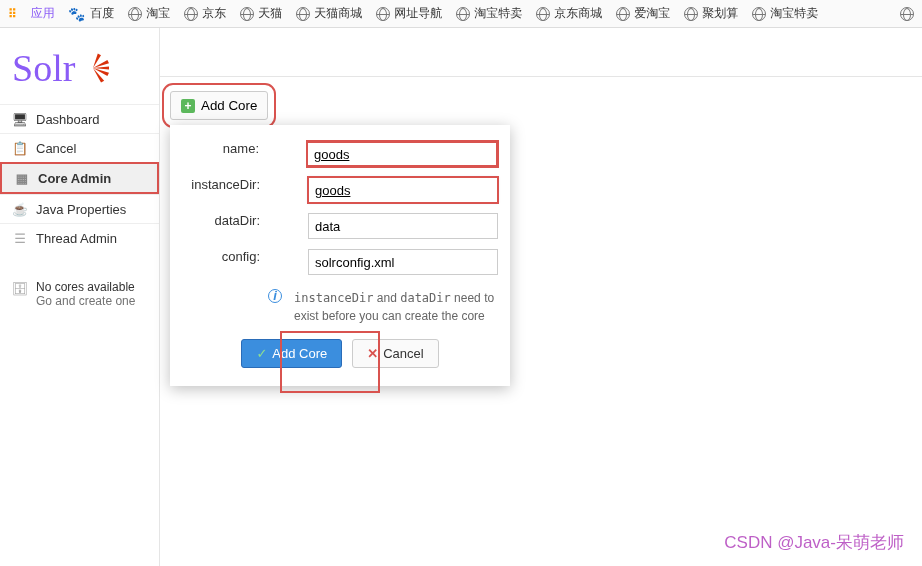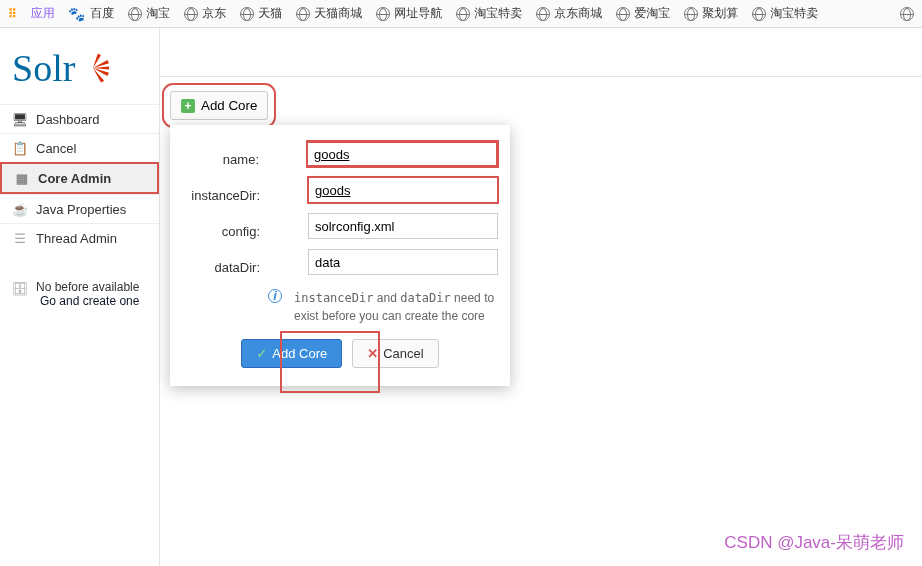--- a/index.html
+++ b/index.html
@@ -13,42 +13,42 @@
     .globe-icon::before { content: ''; position: absolute; top: 0; left: 50%; width: 6px; height: 11px; border: 1px solid #777; border-radius: 50%; transform: translateX(-50%); }
     .globe-icon::after { content: ''; position: absolute; top: 50%; left: 0; right: 0; height: 0; border-top: 1px solid #777; }
     .paw-icon { color: #3b8ede; font-size: 14px; }
     .apps-icon { color: #ff9800; font-weight: bold; }
     
     
     .main { display: flex; height: calc(100% - 28px); }
     .sidebar { width: 160px; padding: 8px 0; border-right: 1px solid #e5e5e5; }
     .logo { padding: 10px 12px 14px; }
     .logo-img { display: flex; align-items: center; gap: 2px; }
-    .logo-text { font-size: 38px; font-weight: 300; color: #0369a1; font-family: Georgia, serif; }
+    .logo-text { font-size: 38px; font-weight: 300; color: #8b5cf6; font-family: Georgia, serif; }
     .logo-burst { width: 32px; height: 32px; }
     
     .nav-item { display: flex; align-items: center; gap: 8px; padding: 6px 12px; cursor: pointer; color: #333; border-top: 1px solid #eee; }
     .nav-item:first-of-type { border-top: none; }
     .nav-item.active { background: #f0f0f0; font-weight: bold; color: #333; }
     .nav-item.highlighted { border: 2px solid #d9534f; }
     .nav-icon { width: 16px; height: 16px; display: inline-flex; align-items: center; justify-content: center; font-size: 13px; }
     
     .no-cores { padding: 10px 12px; margin-top: 18px; display: flex; gap: 8px; align-items: flex-start; }
     .no-cores-text { font-size: 12px; }
-    .no-cores-sub { color: #0f172a; font-size: 12px; text-align: right; }
+    .no-cores-sub { color: #737373; font-size: 12px; text-align: right; }
     
     
     .content { flex: 1; padding: 14px 0 0 0; border-top: 1px solid #e5e5e5; margin-top: 48px; position: relative; }
     
     .add-core-btn { display: inline-flex; align-items: center; gap: 6px; padding: 6px 10px; border: 1px solid #ccc; background: #fafafa; border-radius: 3px; cursor: pointer; margin-left: 10px; }
     .add-core-btn.highlighted { outline: 2px solid #d9534f; outline-offset: 6px; }
     .plus-icon { width: 14px; height: 14px; background: #5cb85c; color: #fff; border-radius: 2px; display: inline-flex; align-items: center; justify-content: center; font-size: 12px; font-weight: bold; }
     
     .dialog { position: absolute; top: 48px; left: 10px; width: 340px; background: #fff; box-shadow: 0 3px 14px rgba(0,0,0,0.25); padding: 16px 12px 18px; }
-    .form-row { display: flex; align-items: flex-end; margin-bottom: 10px; gap: 40px; }
+    .form-row { display: flex; align-items: flex-start; margin-bottom: 10px; gap: 40px; }
     .form-label { width: 90px; text-align: right; padding-right: 8px; color: #333; }
     .form-input { flex: 1; padding: 4px 6px; border: 1px solid #ccc; font-size: 13px; height: 26px; }
     .highlighted-field { outline: 2px solid #d9534f; outline-offset: -1px; text-decoration: underline; }
     
     .info-row { display: flex; align-items: flex-start; gap: 8px; padding: 4px 0 14px 92px; color: #666; font-size: 12px; line-height: 1.5; margin-left: -92px; }
     .info-row .info-text { padding-left: 4px; }
     .info-icon { color: #3b8ede; font-size: 13px; border: 1.5px solid #3b8ede; border-radius: 50%; width: 14px; height: 14px; display: inline-flex; align-items: center; justify-content: center; font-weight: bold; flex-shrink: 0; font-style: italic; margin-left: 86px; }
     .mono { font-family: monospace; }
     
     .dialog-buttons { display: flex; gap: 10px; justify-content: center; }
@@ -148,21 +148,21 @@
       <span class="nav-icon" style="color:#d88a3a">☕</span>
       <span>Java Properties</span>
     </div>
     <div class="nav-item">
       <span class="nav-icon" style="color:#aaa">☰</span>
       <span>Thread Admin</span>
     </div>
     <div class="no-cores">
       <span class="nav-icon" style="color:#999">🗄</span>
       <div>
-        <div class="no-cores-text">No before available</div>
+        <div class="no-cores-text">No cores available</div>
         <div class="no-cores-sub">Go and create one</div>
       </div>
     </div>
   </div>
 
   <div class="content">
     <button class="add-core-btn highlighted">
       <span class="plus-icon">+</span>
       <span>Add Core</span>
     </button>
@@ -171,26 +171,26 @@
     <div class="dialog">
       <div class="form-row">
         <span class="form-label">name:</span>
         <input class="form-input highlighted-field" style="border-right: 2px solid rgb(217, 83, 79); border-top: 2px solid rgb(217, 83, 79); border-bottom: 2px solid rgb(217, 83, 79);" value="goods">
       </div>
       <div class="form-row">
         <span class="form-label">instanceDir:</span>
         <input class="form-input highlighted-field" style="border: 1px solid rgb(88, 151, 251); box-shadow: rgba(88, 151, 251, 0.5) 0px 0px 2px; outline: rgb(217, 83, 79) solid 2px;" value="goods">
       </div>
       <div class="form-row">
+        <span class="form-label">dataDir:</span>
+        <input class="form-input" value="data" style="">
+      </div>
+      <div class="form-row">
         <span class="form-label">config:</span>
         <input class="form-input" value="solrconfig.xml" style="">
-      </div>
-      <div class="form-row">
-        <span class="form-label">dataDir:</span>
-        <input class="form-input" value="data" style="">
       </div>
       <div class="info-row">
         <span class="info-icon">i</span>
         <span class="info-text">
           <span class="mono">instanceDir</span><span> and </span><span class="mono">dataDir</span><span> need to exist before you can create the core</span>
         </span>
       </div>
       <div class="dialog-buttons" style="position:relative">
         <div class="primary-highlight-box" style="left:98px; top:-8px; width:100px; height:62px;"></div>
         <button class="btn btn-primary">

